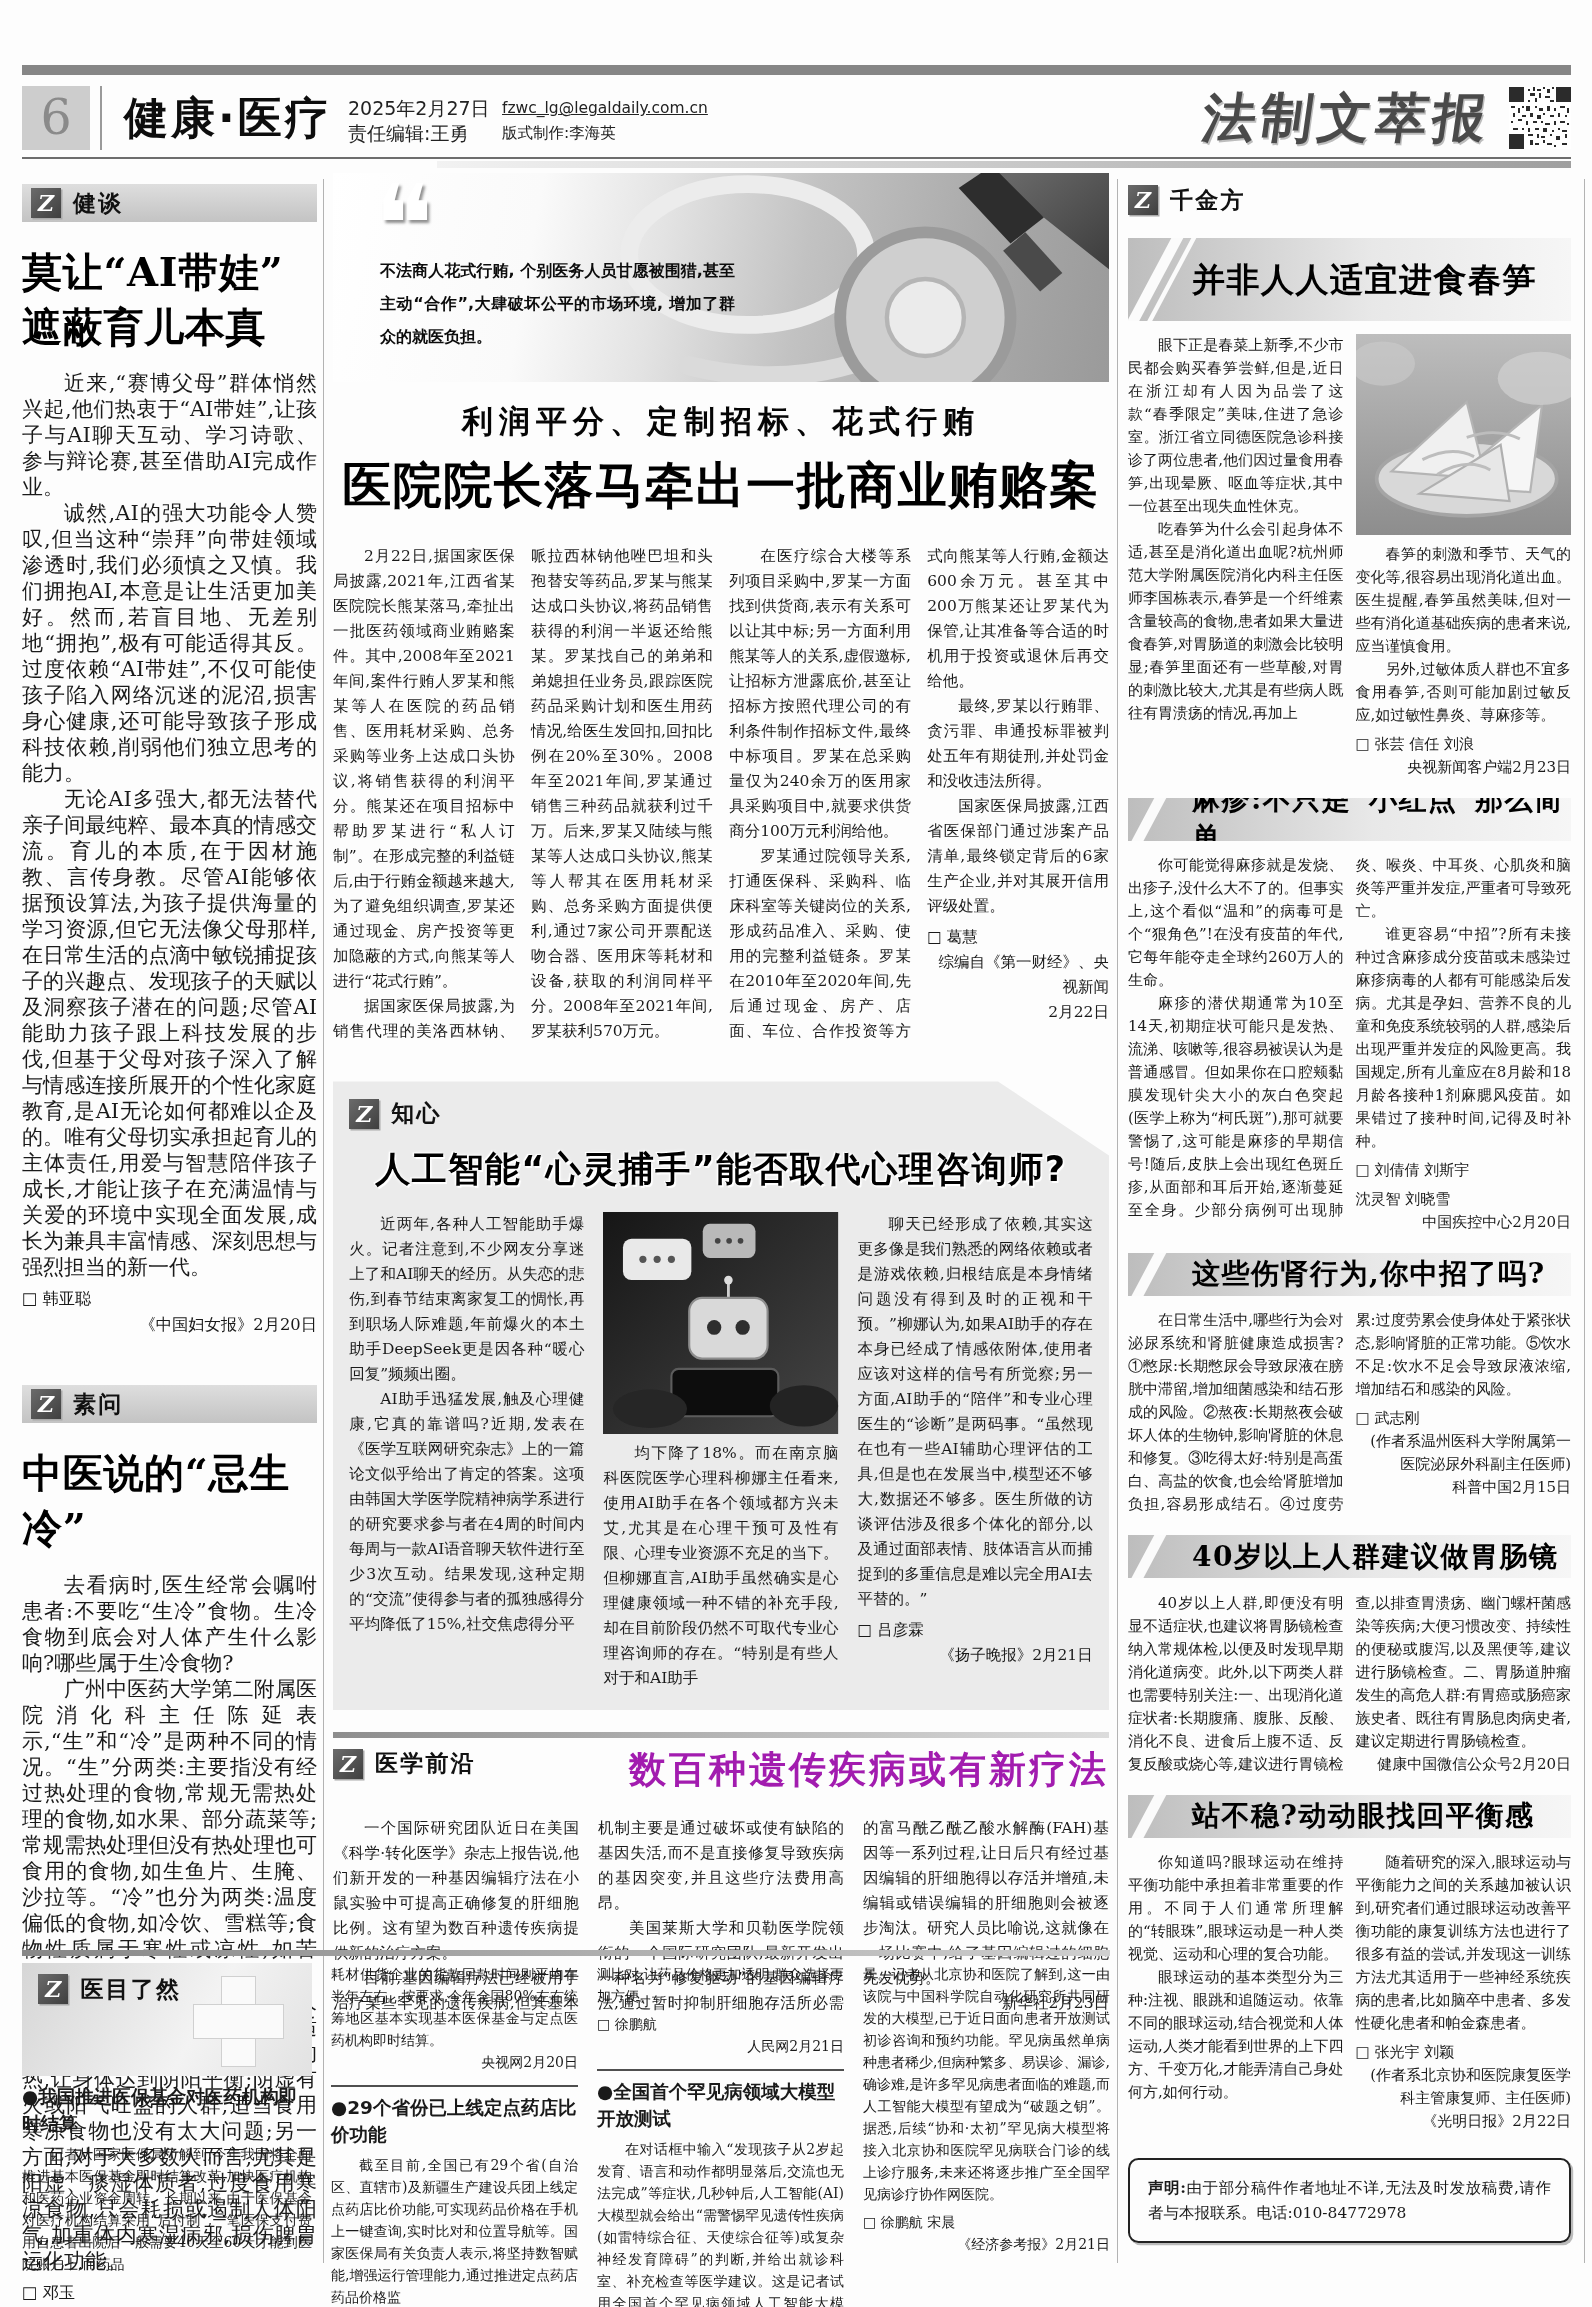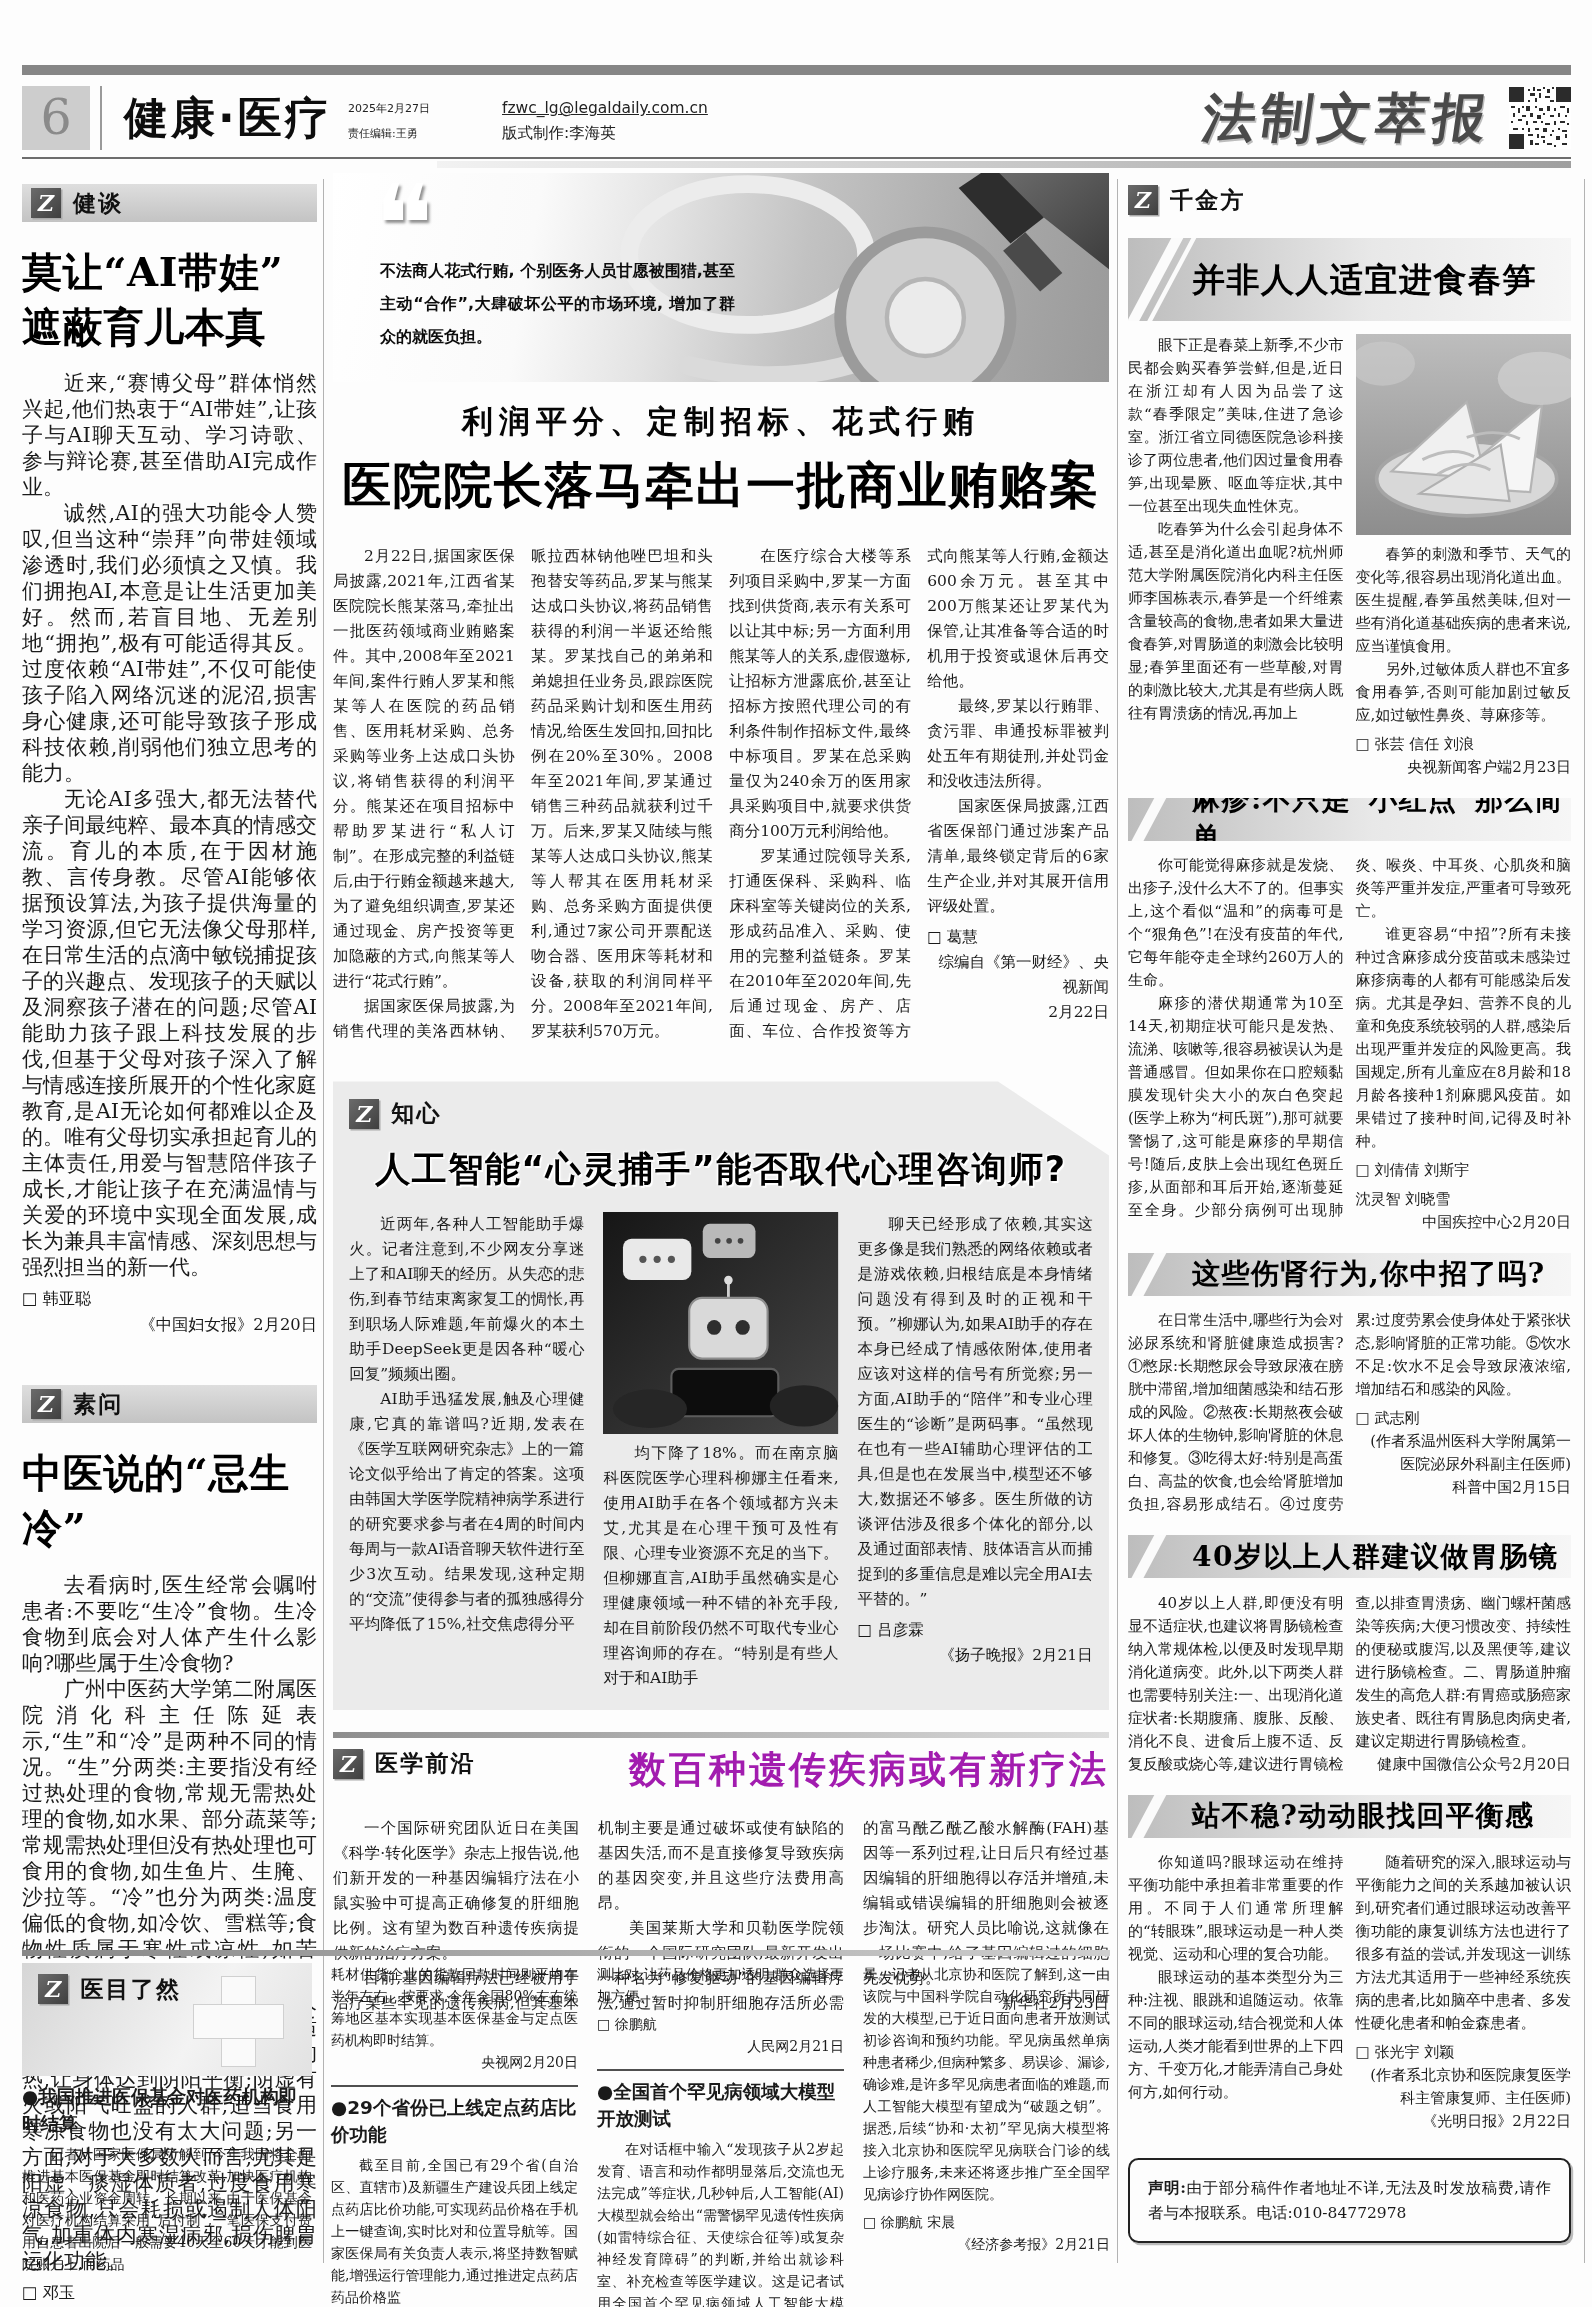--- a/index.html
+++ b/index.html
@@ -11,21 +11,21 @@
   }
   .hei { font-family:"DejaVu Sans","Liberation Sans",sans-serif; }
 
   
   .topbar { position:absolute; left:22px; right:22px; top:65px; height:9.6px; background:#868686; }
   .hdr { position:absolute; left:22px; top:83px; right:22px; height:71px; }
   .pgnum { position:absolute; left:0; top:3px; width:68px; height:64px; background:#cdcdcd;
            color:#8a8a8a; font-size:49px; text-align:center; line-height:64px; }
   .hdr-sep { position:absolute; left:78px; top:3px; width:1.5px; height:64px; background:#9a9a9a; }
   .sec-title { position:absolute; left:102px; top:6px; font-size:44px; font-weight:900; letter-spacing:3px; color:#0d0d0d; }
-  .hdr-meta { position:absolute; left:326px; top:13.3px; font-size:11px; line-height:25px; color:#222; }
+  .hdr-meta { position:absolute; left:326px; top:13.3px; font-size:19px; line-height:25px; color:#222; }
   .hdr-meta2 { position:absolute; left:480px; top:13.3px; font-size:15.5px; line-height:25px; color:#222; }
   .u { text-decoration:underline; }
   .masthead { position:absolute; right:81px; top:0px; font-size:53px; font-weight:900;
               color:#4a4a4a; transform:skewX(-8deg); letter-spacing:4.4px;
               text-shadow:1.5px 1.5px 0 #bdbdbd; }
   .qr { position:absolute; right:0; top:4.4px; width:62px; height:62px; }
   .hdr-rule { position:absolute; left:22px; right:22px; top:157px; height:1.5px; background:#6d6d6d; }
   .hdr-grad { position:absolute; left:437px; right:22px; top:161px; height:7.4px;
               background:linear-gradient(90deg,#f2f2f2,#9f9f9f); }
 

